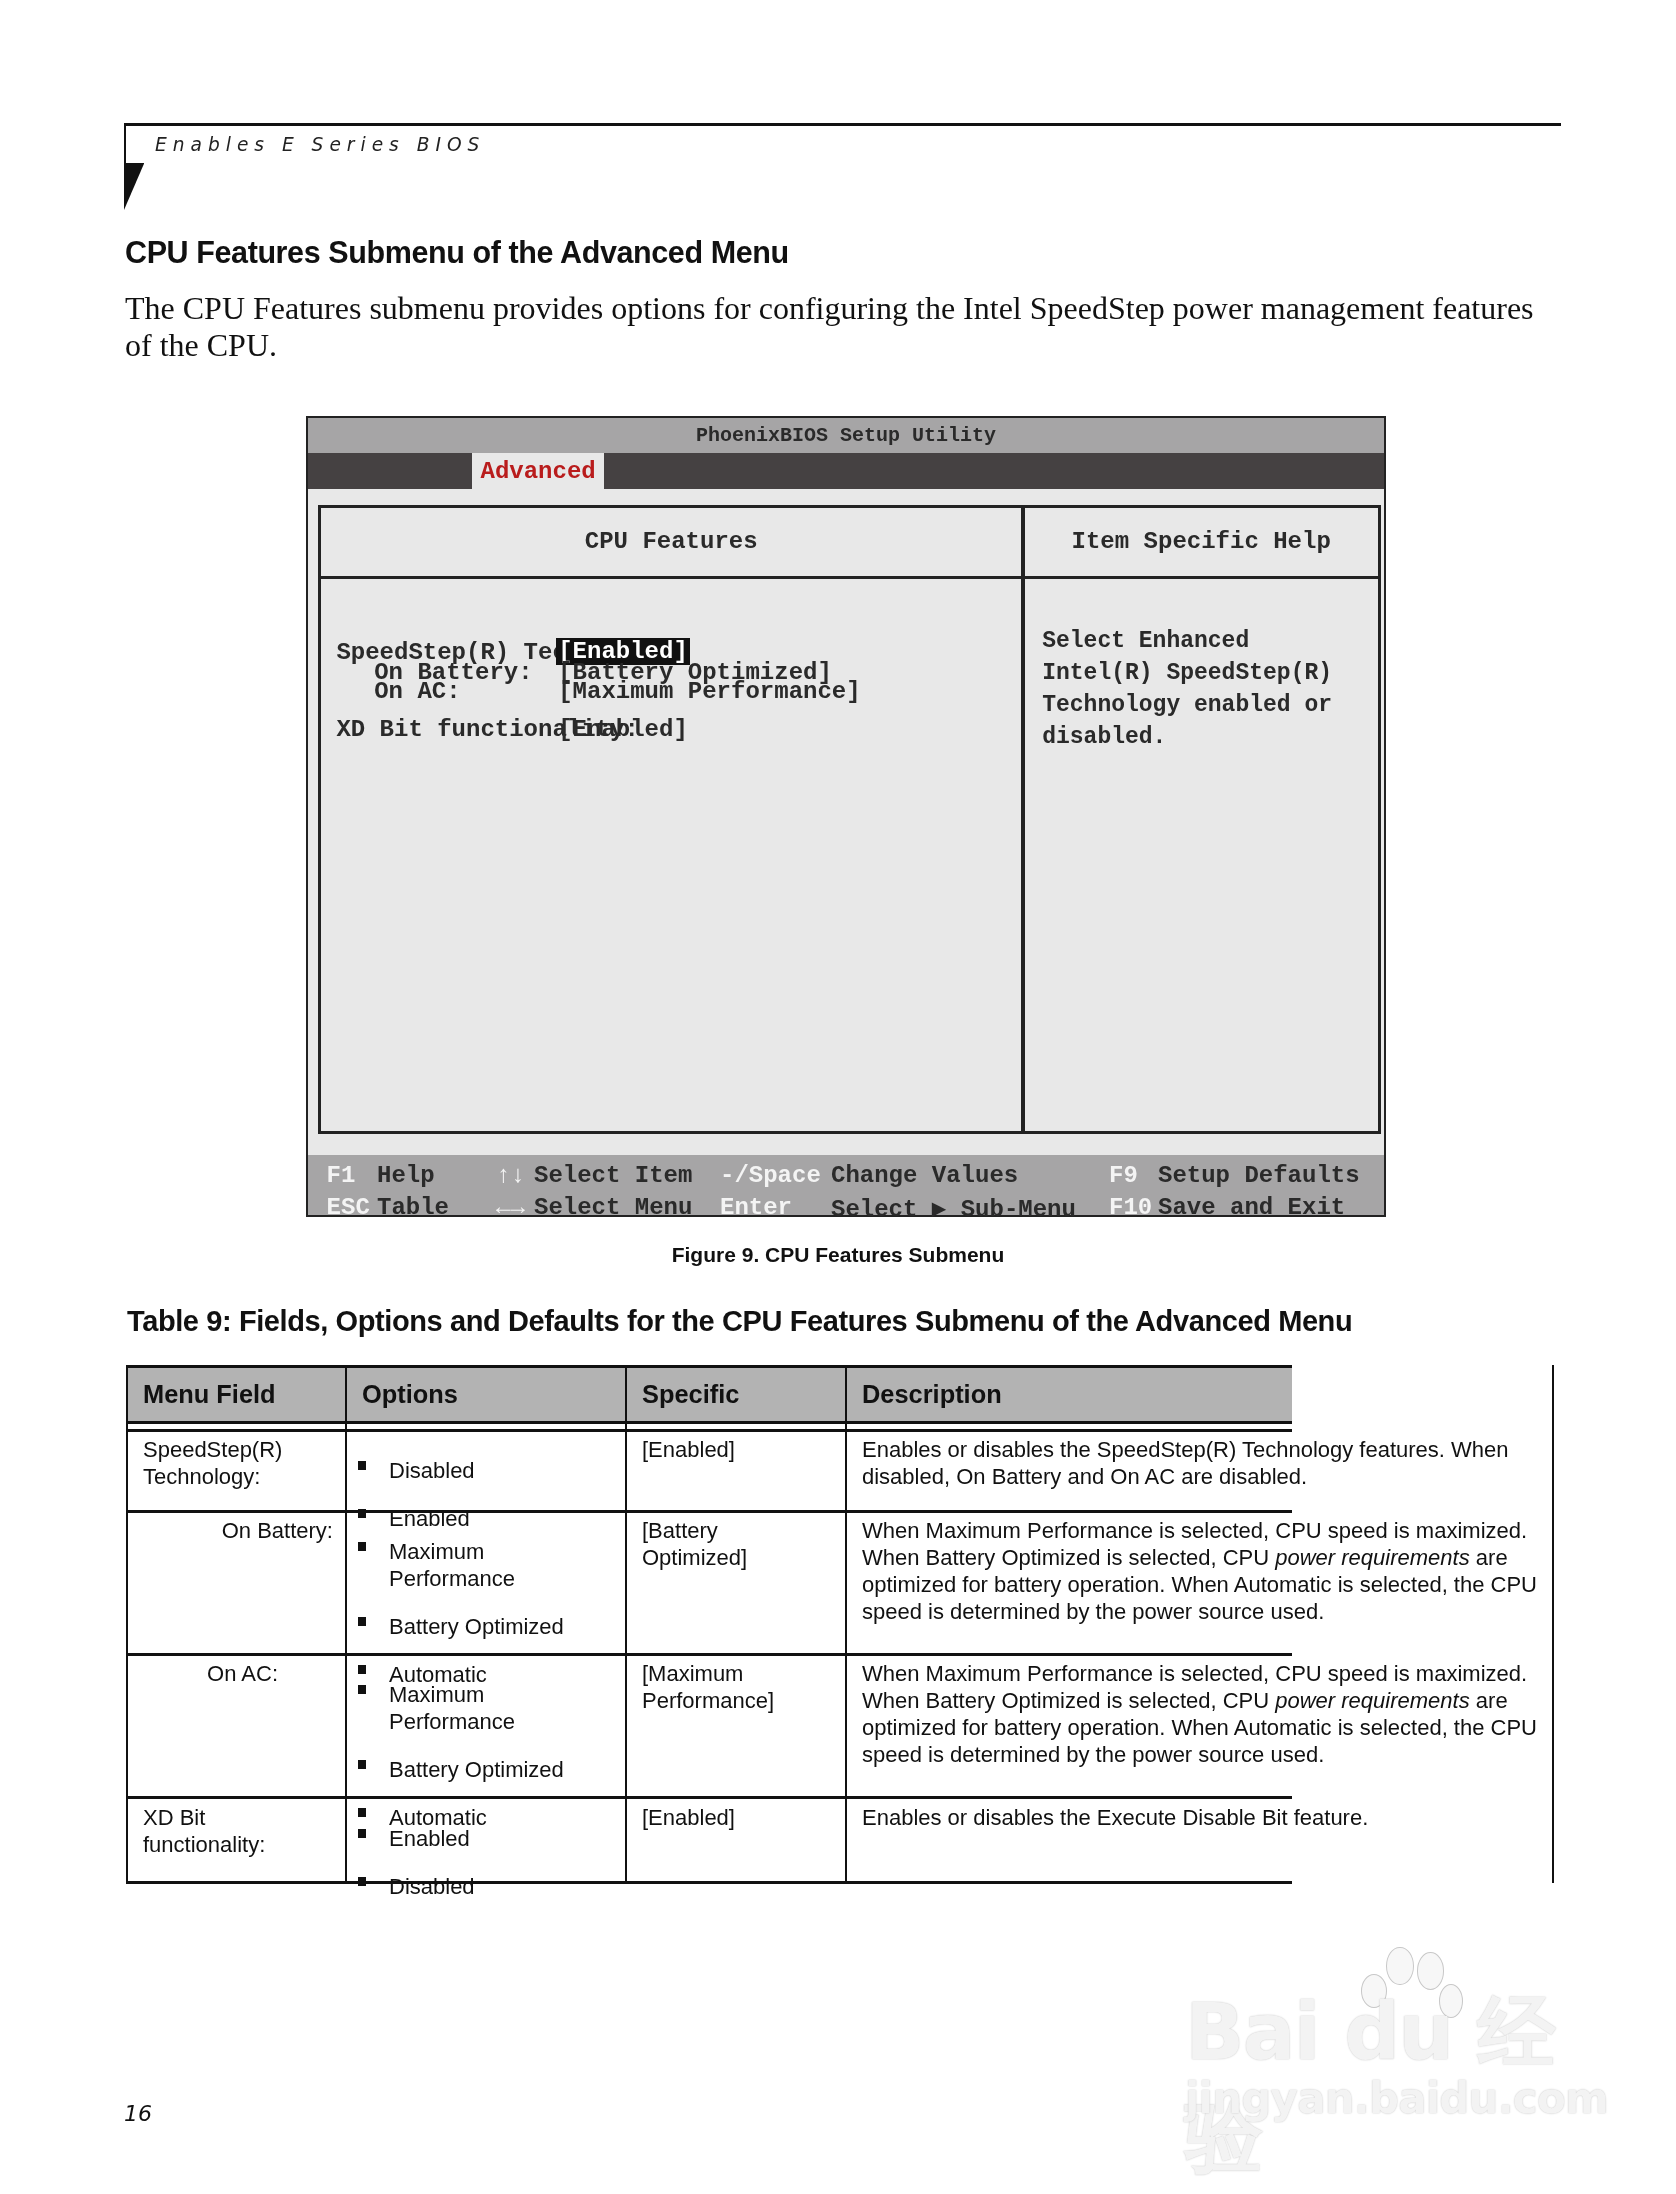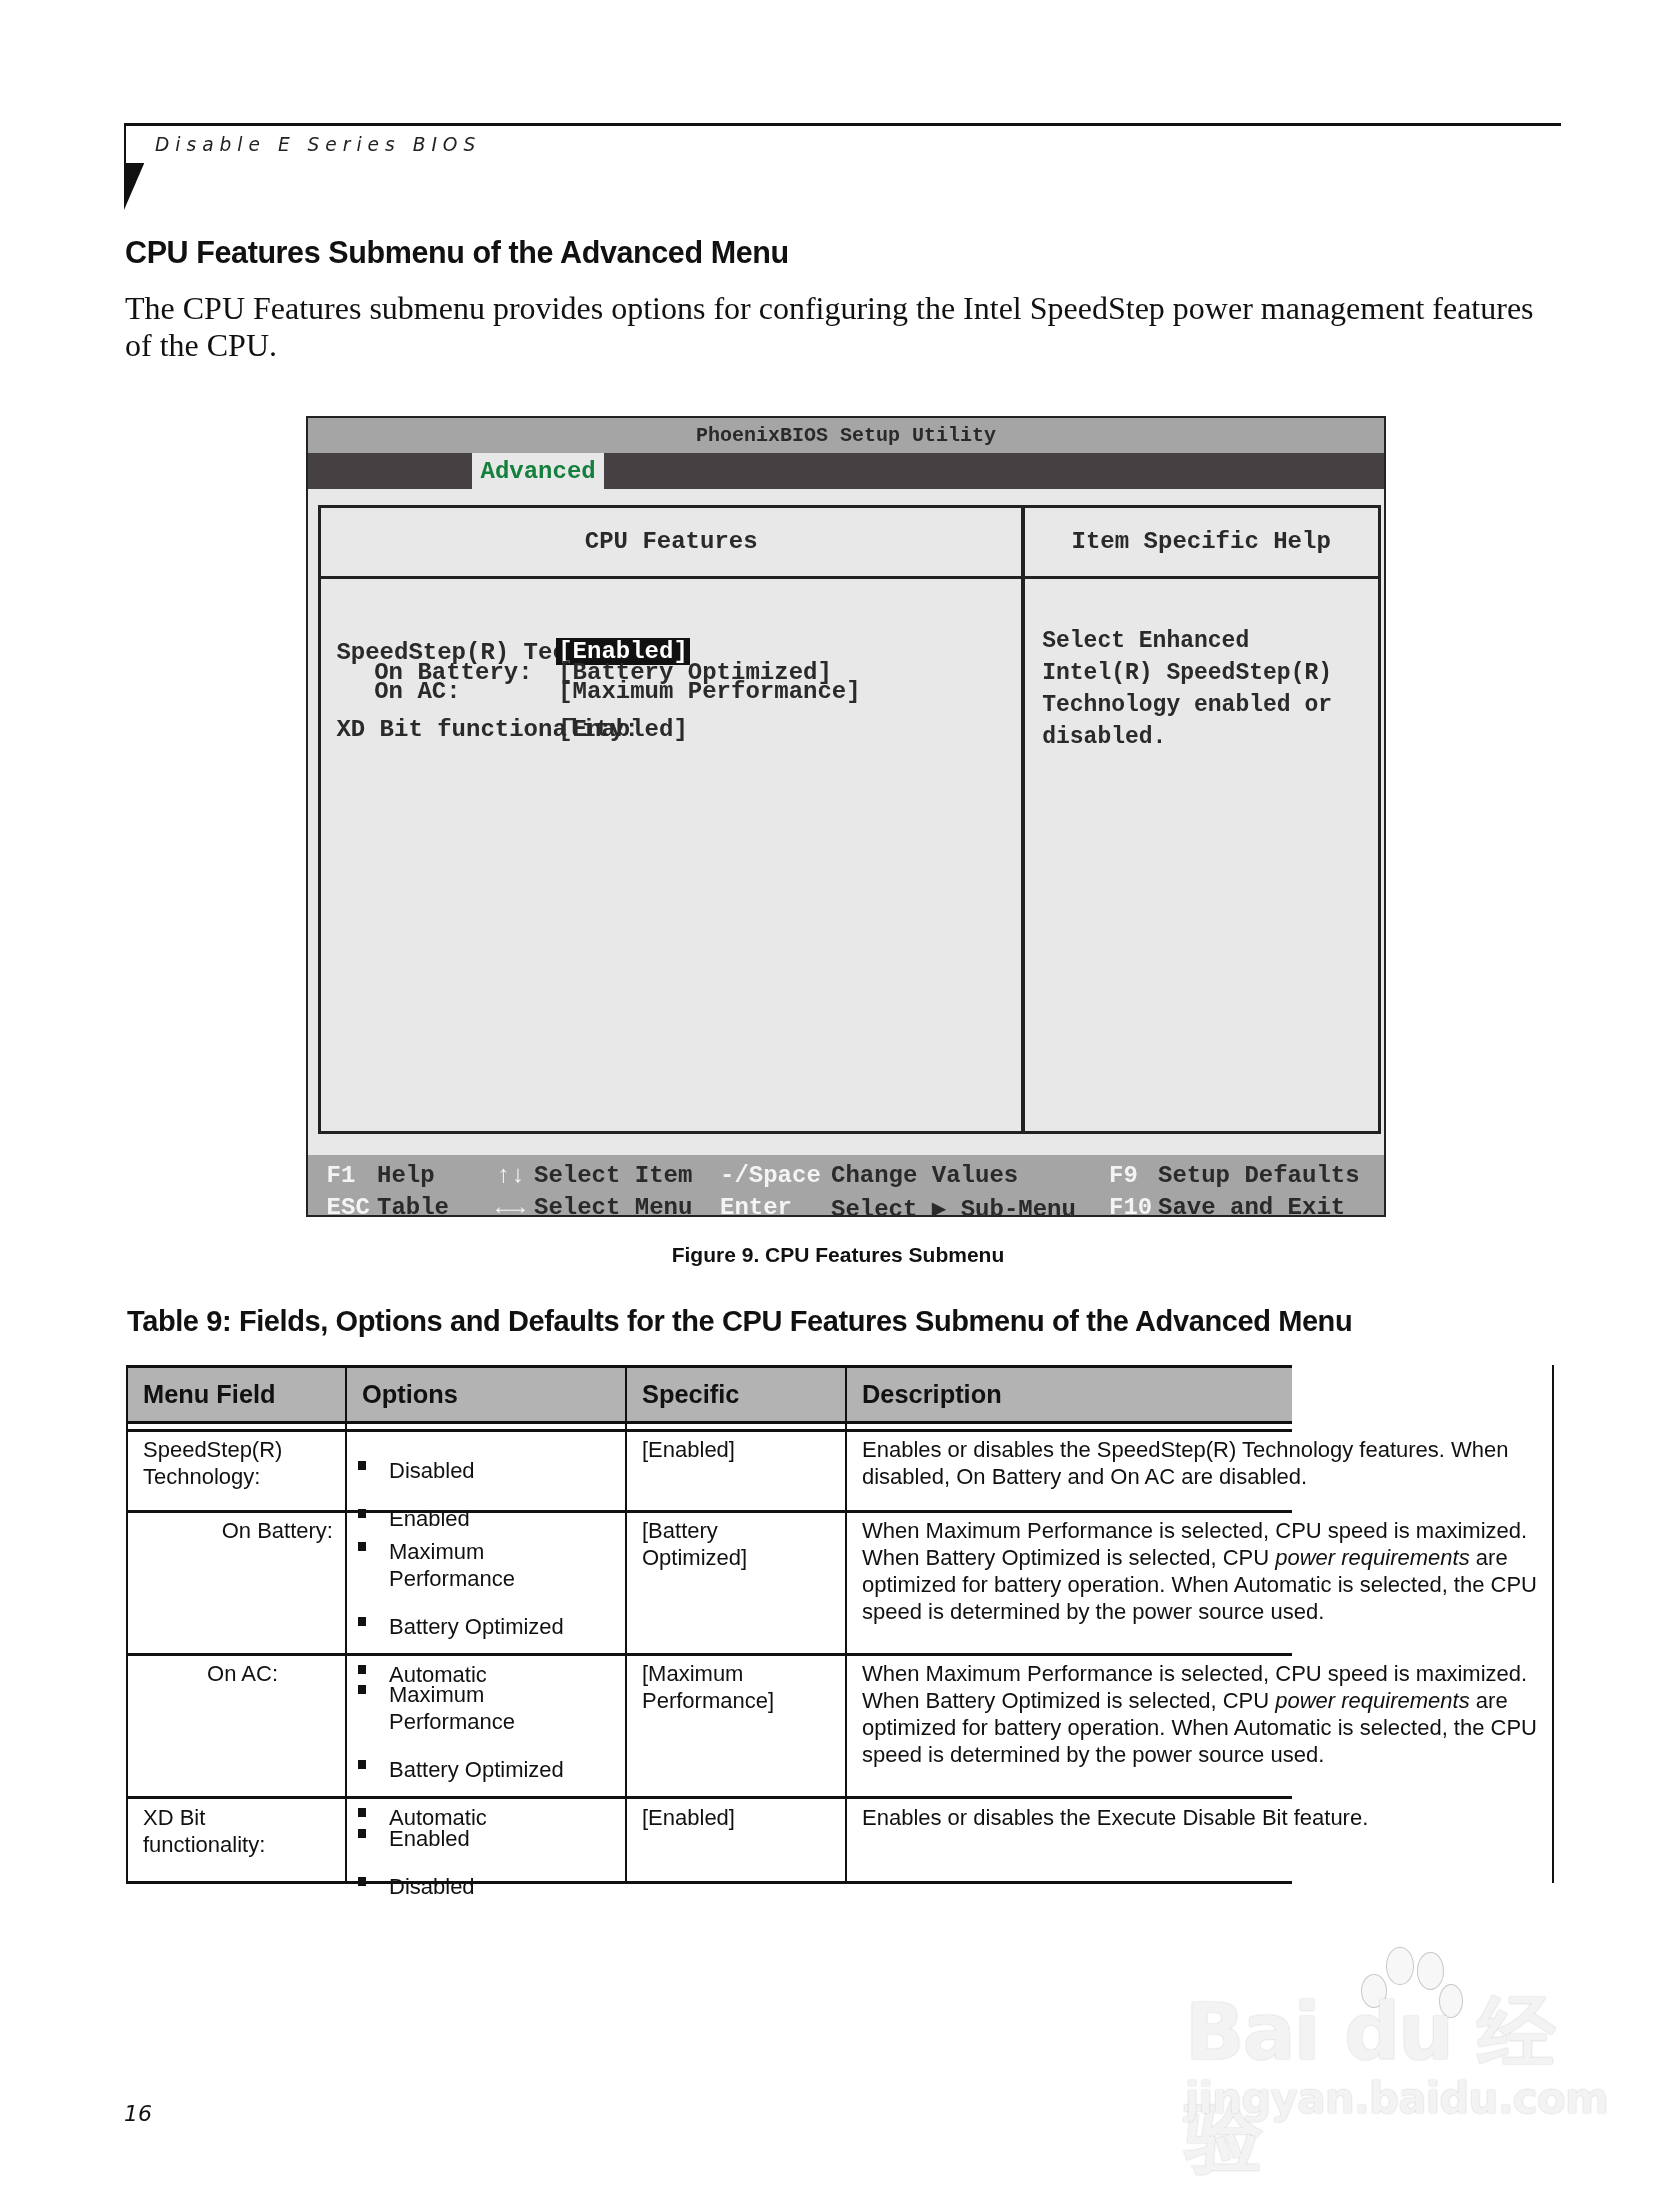--- a/index.html
+++ b/index.html
@@ -17,21 +17,21 @@
       font-size: 30.5px; letter-spacing: -0.4px; color: #111; }
     .intro { position: absolute; left: 125px; top: 290px; width: 1439px; font-family: "Liberation Serif", serif;
       font-size: 32px; line-height: 37px; color: #111; }
 
     
     .bios { position: absolute; left: 306px; top: 416px; width: 1080px; height: 801px; border: 2.5px solid #222;
       background: #e8e8e8; box-sizing: border-box; font-family: "Liberation Mono", monospace; font-weight: bold; }
     .bios-title { position: absolute; left: 0; top: 0; right: 0; height: 35px; background: #a6a5a6; color: #2a2a2a;
       font-size: 20px; text-align: center; line-height: 36px; }
     .bios-tabbar { position: absolute; left: 0; top: 35px; right: 0; height: 36px; background: #454142; }
-    .bios-tab { position: absolute; left: 164px; top: 0; height: 36px; padding: 0 8.5px; background: #e8e8e8; color: #15803d;
+    .bios-tab { position: absolute; left: 164px; top: 0; height: 36px; padding: 0 8.5px; background: #e8e8e8; color: #b91c1c;
       font-size: 24px; line-height: 37px; }
     .bios-panel { position: absolute; left: 10.2px; top: 87px; width: 1063px; height: 629px; border: 3.4px solid #222; box-sizing: border-box; }
     .bios-panel-head { position: absolute; left: 0; top: 0; right: 0; height: 71px; border-bottom: 3.4px solid #222; box-sizing: border-box; }
     .bios-divider { position: absolute; left: 700px; top: 0; bottom: 0; width: 3.4px; background: #222; }
     .bios-head-left { position: absolute; left: 0; width: 700px; top: 0; height: 68px; line-height: 68px; text-align: center; font-size: 24px; color: #2a2a2a; }
     .bios-head-right { position: absolute; left: 703px; right: 0; top: 0; height: 68px; line-height: 68px; text-align: center; font-size: 24px; color: #2a2a2a; }
     .bios-row { position: absolute; font-size: 24px; color: #2a2a2a; white-space: pre; }
     .bios-val { position: absolute; font-size: 24px; color: #2a2a2a; white-space: pre; }
     .bios-val.sel { background: #111; color: #fff; padding: 0 2.5px; margin-left: -2.5px; }
     .bios-help { position: absolute; left: 721px; top: 117px; font-size: 23px; line-height: 32px; color: #2a2a2a; white-space: pre; }
@@ -65,21 +65,21 @@
     .wm-url { position: absolute; left: 0; top: 127px; font-size: 42px; letter-spacing: -0.8px; }
     .wm-paw { position: absolute; left: 176px; top: 0; width: 93px; height: 76px; }
     .wm-paw span { position: absolute; border-radius: 50%; border: 1.7px solid #c8c8c8; background: #f7f7f7; }
   </style>
 </head>
 <body>
 
 <div class="run-rule"></div>
 <div class="run-vert"></div>
 <div class="run-wedge2"></div>
-<div class="run-title">Disable E Series BIOS</div>
+<div class="run-title">Enables E Series BIOS</div>
 
 <div class="h2">CPU Features Submenu of the Advanced Menu</div>
 <div class="intro">The CPU Features submenu provides options for configuring the Intel SpeedStep power management features of the CPU.</div>
 
 <div class="bios">
   <div class="bios-title">PhoenixBIOS Setup Utility</div>
   <div class="bios-tabbar">
     <div class="bios-tab">Advanced</div>
   </div>
   <div class="bios-panel">

